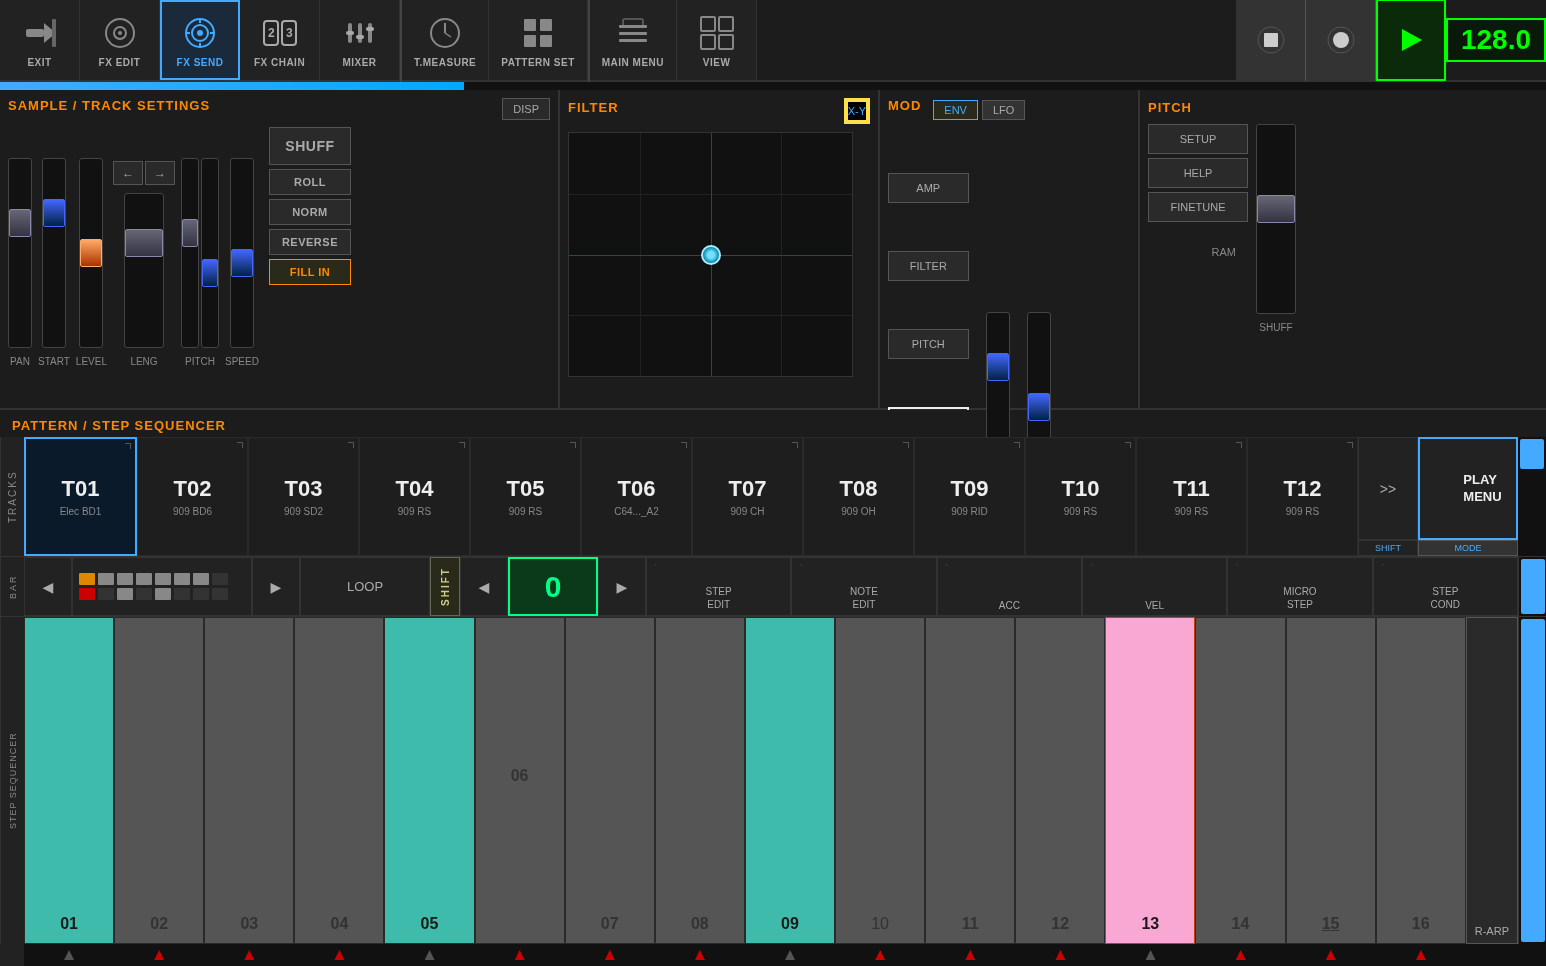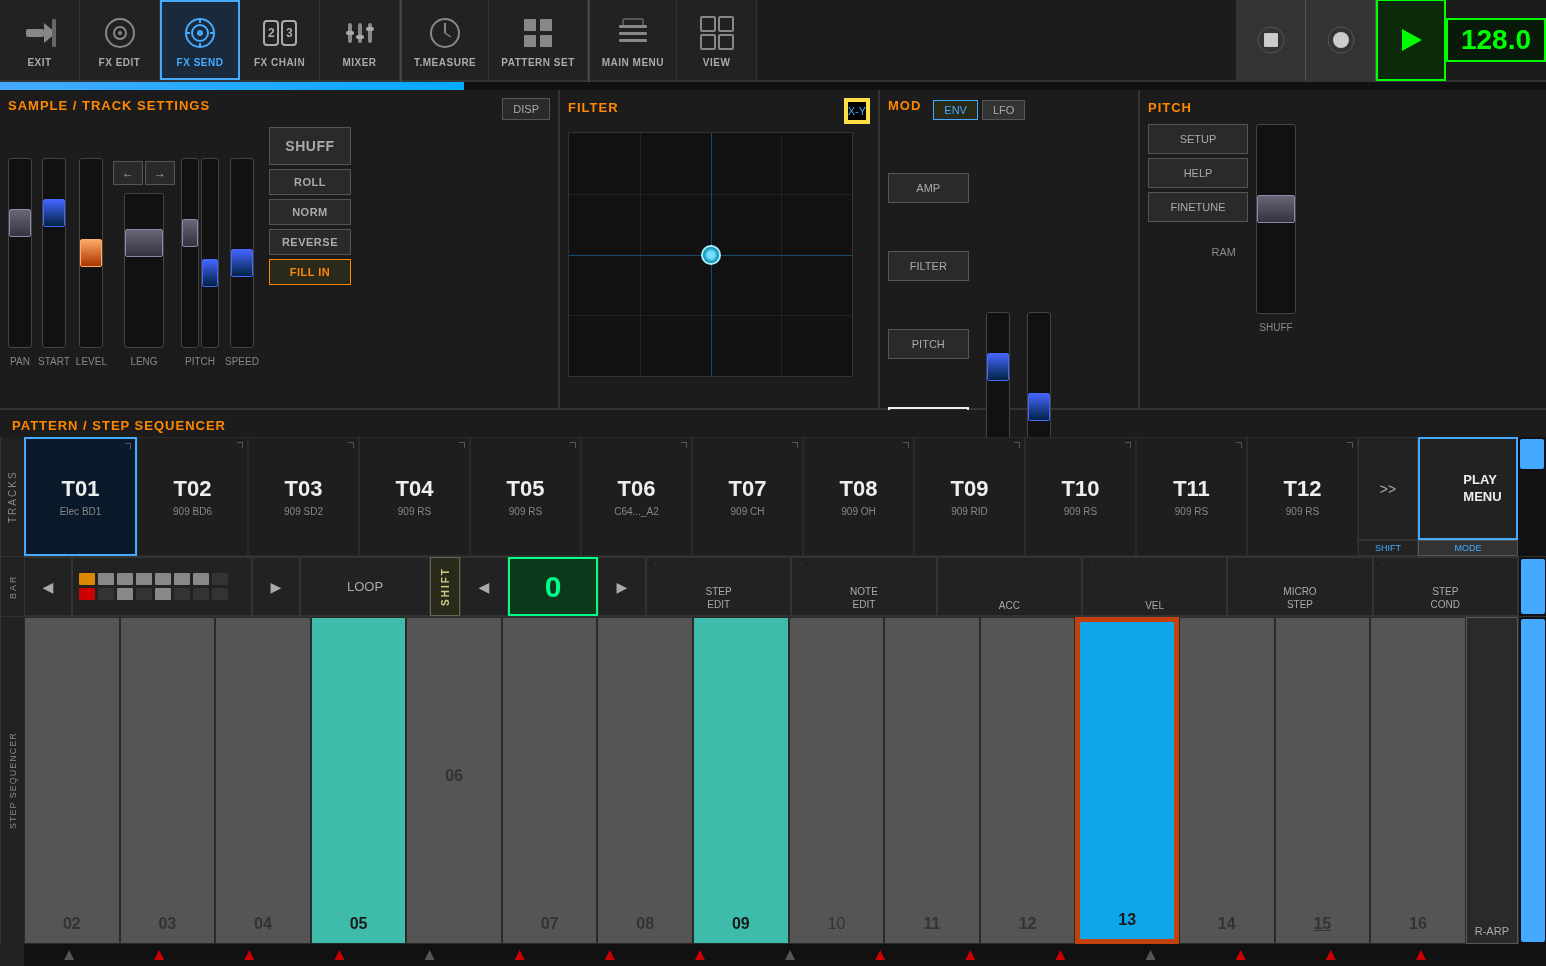--- a/index.html
+++ b/index.html
@@ -856,20 +856,23 @@
       <div style="width:28px; background:#111; border-left:1px solid #333; display:flex; flex-direction:column;">
         <div style="width:24px; height:100%; background:#4af; margin:2px; border-radius:2px; max-height:56px;"></div>
       </div>
     </div>
 
     <div style="display:flex; flex:1; background:#1a1a1a;">
       <div style="writing-mode:vertical-lr; transform:rotate(180deg); color:#888; font-size:9px; letter-spacing:1px; padding:2px; background:#222; border-right:1px solid #333; display:flex; align-items:center; justify-content:center; min-width:24px;">STEP SEQUENCER</div>
 
       <div style="display:flex; flex:1;">
 
+        <div style="display:flex; flex-direction:column; flex:1; border:1px solid #2a2a2a; background:#3ebbaa; cursor:pointer; position:relative; align-items:center; justify-content:flex-end; padding-bottom:10px;">
+          <span style="font-size:16px; font-weight:bold; color:#1a1a1a;">01</span>
+        </div>
         <div style="display:flex; flex-direction:column; flex:1; border:1px solid #2a2a2a; background:#555; cursor:pointer; position:relative; align-items:center; justify-content:flex-end; padding-bottom:10px;">
           <span style="font-size:16px; font-weight:bold; color:#333;">02</span>
         </div>
         <div style="display:flex; flex-direction:column; flex:1; border:1px solid #2a2a2a; background:#555; cursor:pointer; position:relative; align-items:center; justify-content:flex-end; padding-bottom:10px;">
           <span style="font-size:16px; font-weight:bold; color:#333;">03</span>
         </div>
         <div style="display:flex; flex-direction:column; flex:1; border:1px solid #2a2a2a; background:#555; cursor:pointer; position:relative; align-items:center; justify-content:flex-end; padding-bottom:10px;">
           <span style="font-size:16px; font-weight:bold; color:#333;">04</span>
         </div>
 
@@ -892,21 +895,21 @@
         <div style="display:flex; flex-direction:column; flex:1; border:1px solid #2a2a2a; background:#555; cursor:pointer; position:relative; align-items:center; justify-content:flex-end; padding-bottom:10px;">
           <span style="font-size:16px; font-weight:normal; color:#333;">10</span>
         </div>
         <div style="display:flex; flex-direction:column; flex:1; border:1px solid #2a2a2a; background:#555; cursor:pointer; position:relative; align-items:center; justify-content:flex-end; padding-bottom:10px;">
           <span style="font-size:16px; font-weight:bold; color:#333;">11</span>
         </div>
         <div style="display:flex; flex-direction:column; flex:1; border:1px solid #2a2a2a; background:#555; cursor:pointer; position:relative; align-items:center; justify-content:flex-end; padding-bottom:10px;">
           <span style="font-size:16px; font-weight:bold; color:#333;">12</span>
         </div>
 
-        <div style="display:flex; flex-direction:column; flex:1; border:5px solid #c2410c; background:#0ea5e9; cursor:pointer; position:relative; align-items:center; justify-content:flex-end; padding-bottom:10px;">
+        <div style="display:flex; flex-direction:column; flex:1; border:1px solid #c2410c; background:#f9a8d4; cursor:pointer; position:relative; align-items:center; justify-content:flex-end; padding-bottom:10px;">
           <span style="font-size:16px; font-weight:bold; color:#1a1a1a;">13</span>
         </div>
         <div style="display:flex; flex-direction:column; flex:1; border:1px solid #2a2a2a; background:#555; cursor:pointer; position:relative; align-items:center; justify-content:flex-end; padding-bottom:10px;">
           <span style="font-size:16px; font-weight:bold; color:#333;">14</span>
         </div>
         <div style="display:flex; flex-direction:column; flex:1; border:1px solid #2a2a2a; background:#555; cursor:pointer; position:relative; align-items:center; justify-content:flex-end; padding-bottom:10px;">
           <span style="font-size:16px; font-weight:bold; color:#333;text-decoration:underline;">15</span>
         </div>
         <div style="display:flex; flex-direction:column; flex:1; border:1px solid #2a2a2a; background:#555; cursor:pointer; position:relative; align-items:center; justify-content:flex-end; padding-bottom:10px;">
           <span style="font-size:16px; font-weight:bold; color:#333;">16</span>

